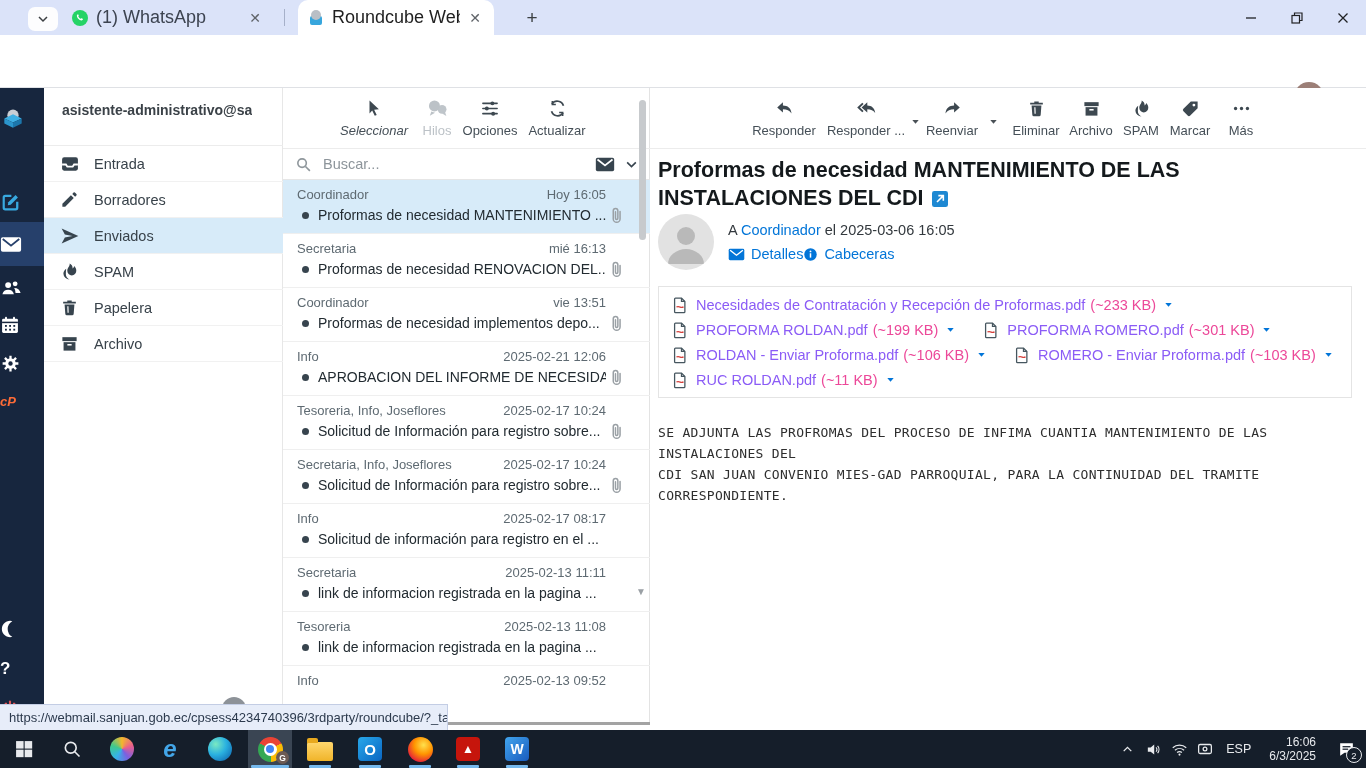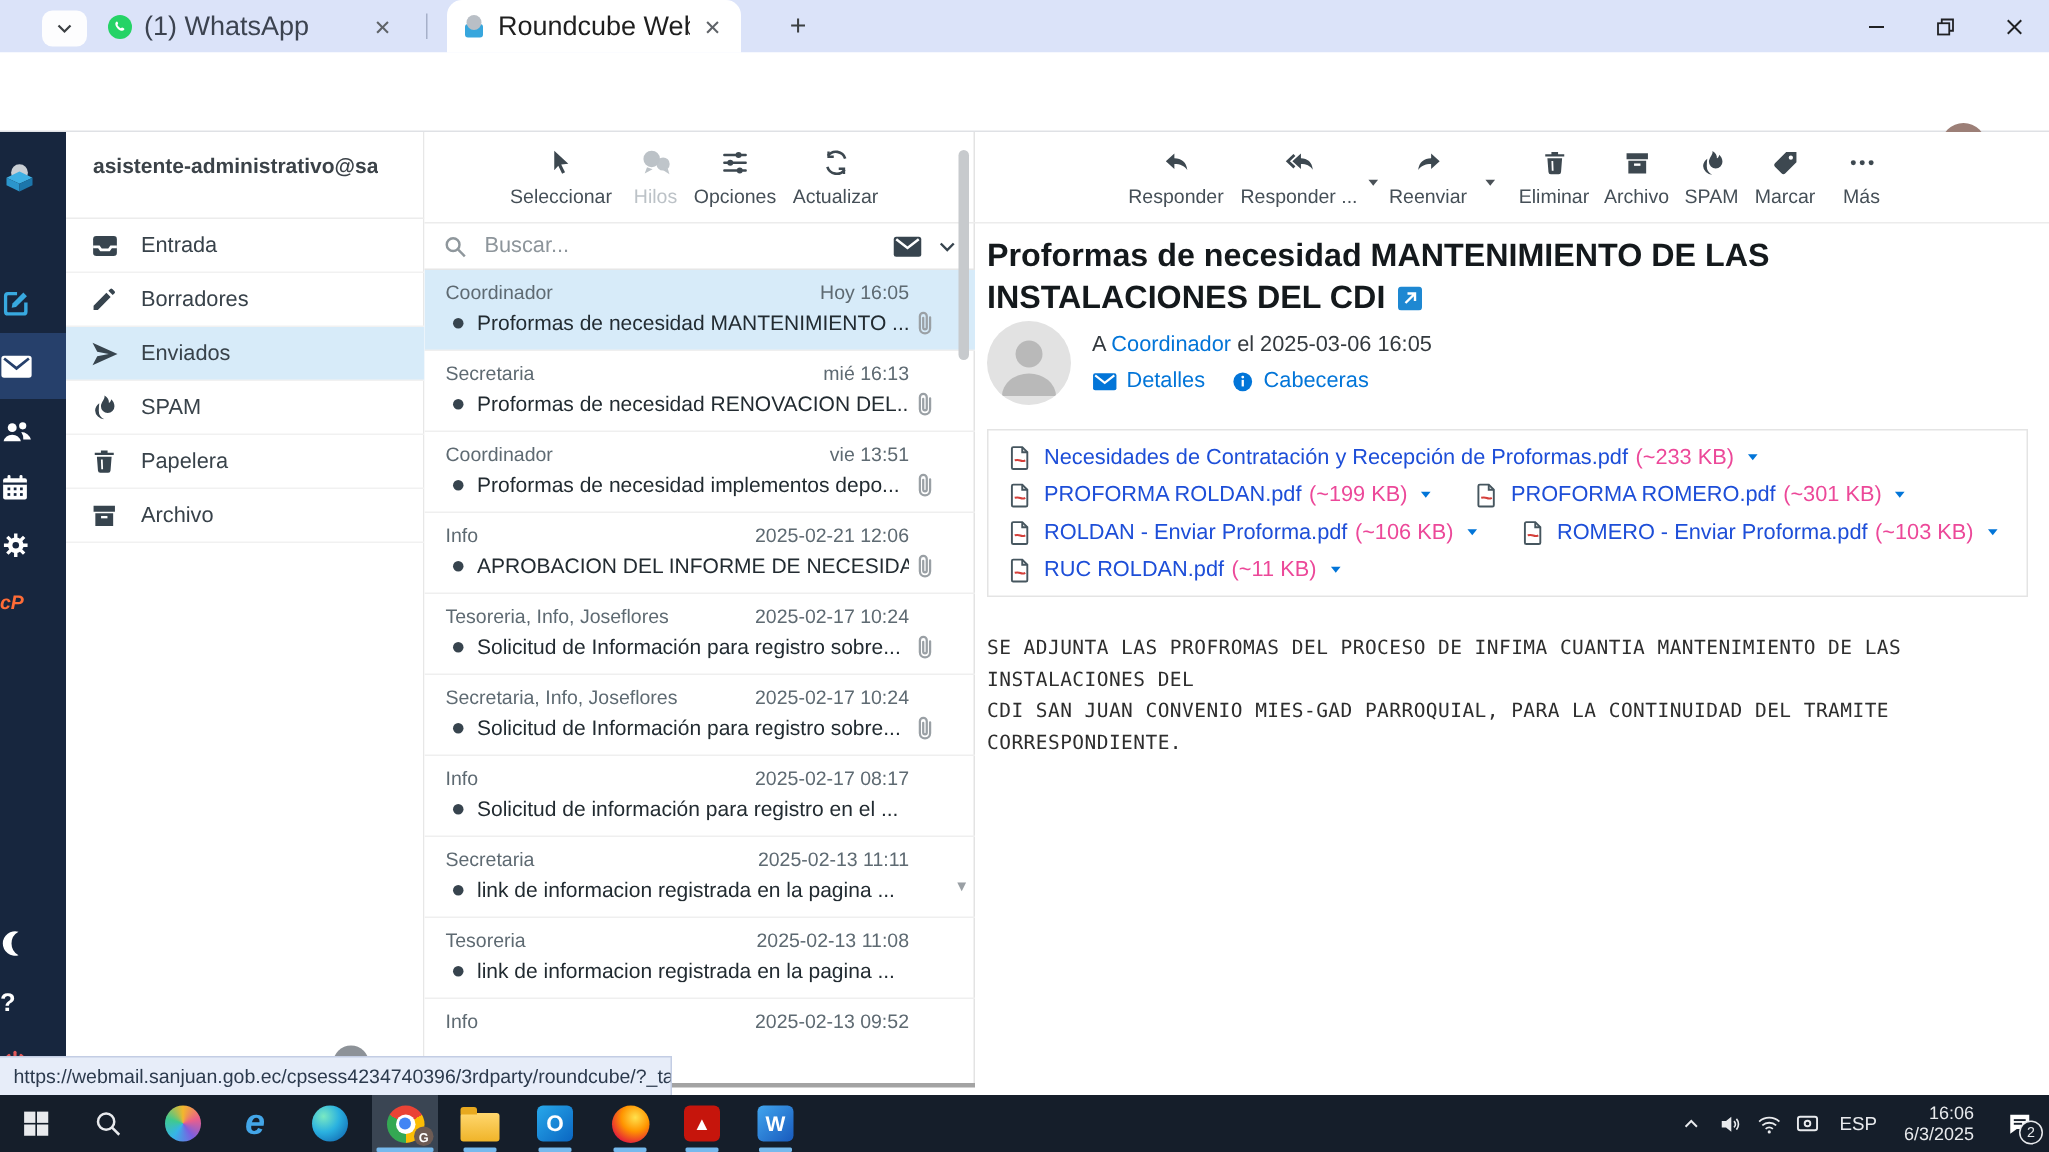--- a/index.html
+++ b/index.html
@@ -80,27 +80,27 @@
   .rtb-btn{top:7px;display:flex;flex-direction:column;align-items:center;color:#3d4850;width:90px}
   .rtb-btn .lic{height:26px;display:flex;align-items:center}
   .rtb-btn .llabel{font-size:13px;margin-top:2px;color:#454f57;white-space:nowrap}
   .rtb-caret{top:28px;width:11px;height:11px;color:#4a5157}
   .rtb-border{left:0;top:60px;width:716px;height:1px;background:#ececec}
   .subject{left:8px;top:68px;width:700px;font-size:21.5px;font-weight:bold;color:#14191c;line-height:28px}
   .extlink{display:inline-block;width:16px;height:16px;margin-left:8px;vertical-align:-2px}
   .msgavatar{left:8px;top:126px;width:56px;height:56px;border-radius:50%;background:#e2e2e2;overflow:hidden}
   .toline{left:78px;top:134px;font-size:14.5px;color:#33393e}
   .toline .lnk{color:#0275d8}
-  .hdrlinks{left:78px;top:158px;display:flex;align-items:center;gap:18px;font-size:14.5px;color:#0275d8}
+  .hdrlinks{left:78px;top:158px;display:flex;align-items:center;font-size:14.5px;color:#0275d8}
   .hdrlinks .hl{display:flex;align-items:center;gap:6px}
   .attachbox{left:8px;top:198px;width:694px;height:112px;border:1px solid #e4e4e4;box-sizing:border-box;padding:5px 12px}
   .attrow{height:25px;display:flex;align-items:center;gap:26px}
   .attitem{display:flex;align-items:center;white-space:nowrap}
   .attitem .aic{width:18px;height:18px;margin-right:7px}
-  .attitem .aname{font-size:14.5px;color:#1d4ed8}
+  .attitem .aname{font-size:14.5px;color:#8b5cf6}
   .attitem .asize{font-size:14.5px;color:#ec4899;margin-left:5px}
   .attitem .acaret{width:11px;height:11px;margin-left:7px;color:#0275d8}
   .mailbody{left:8px;top:334px;font-family:"DejaVu Sans Mono",monospace;font-size:13px;color:#2e2e2e;line-height:21px;letter-spacing:.3px}
 
   
   .statusbar{left:0;top:616px;width:448px;height:26px;background:#e7edf9;border:1px solid #c3cde4;border-left:0;border-bottom:0;
              box-sizing:border-box;display:flex;align-items:center;padding:0 9px;font-size:13px;color:#2c3a4d;white-space:nowrap;overflow:hidden;z-index:5}
   .grayknob{left:222px;top:609px;width:24px;height:24px;border-radius:50%;background:#8d9298;z-index:4}
 
   
@@ -375,21 +375,21 @@
                 <rect x="9.3" y="12.6" width="5.4" height="2" fill="#fff"></rect>
               </svg>
             </span>
             <span class="flabel">Archivo</span>
           </div>
         </div>
     </div>
 
     <div class="abs listcol">
       <div id="listtoolbar">
-          <div class="abs ltb-btn" style="left: 43px;">
+          <div class="abs ltb-btn" style="left: 43px; font-style: italic;">
             <div class="lic">
               <span>
                 <svg width="18" height="20" viewBox="0 0 24 24" fill="currentColor">
                   <path d="M6 2l12.5 11.5-6.3.7 3.4 7-2.6 1.2-3.4-7.1-3.6 4z"></path>
                 </svg>
               </span>
             </div>
             <div class="llabel">Seleccionar</div>
           </div>
           <div class="abs ltb-btn disabled" style="left: 106px;">

